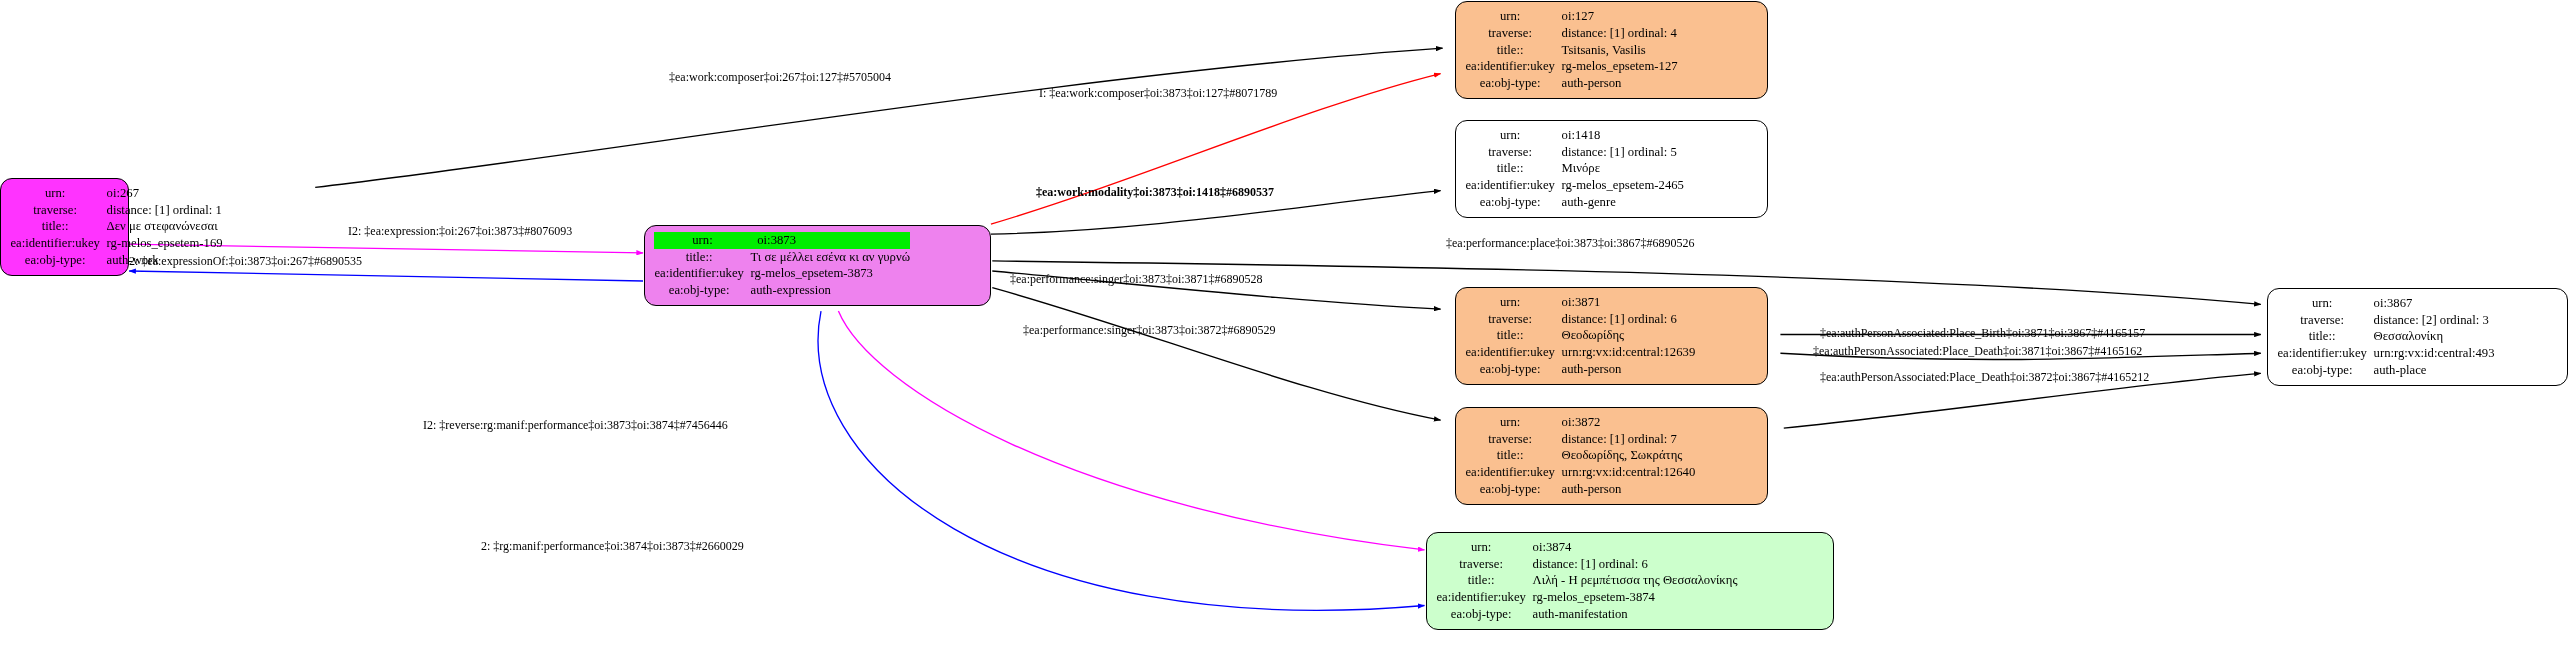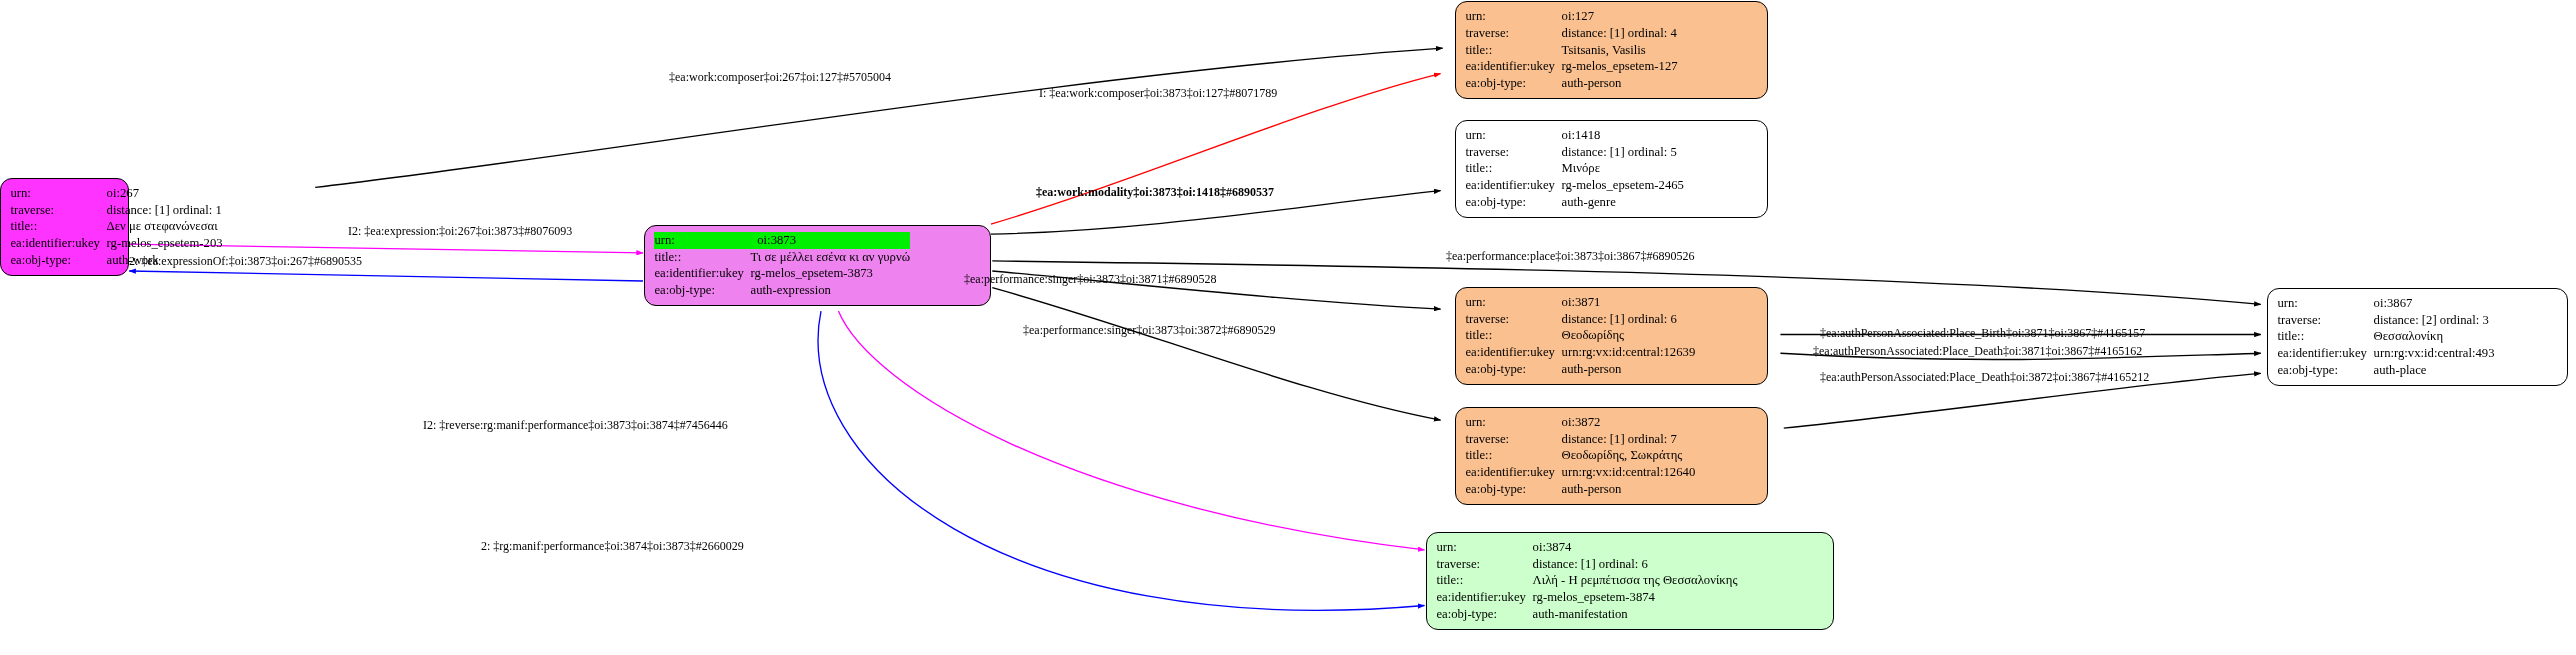--- a/index.html
+++ b/index.html
@@ -39,20 +39,21 @@
     font-family: "Liberation Serif", "DejaVu Serif", serif;
     font-size: 12.7px;
     color: #000000;
     line-height: 1.0;
     padding: 2px 0 2px 0;
     white-space: nowrap;
     vertical-align: top;
   }
   .node td.k {
     padding-right: 6.7px;
+    text-align: center;
   }
   .node tr.hl td {
     background: #00ee00;
   }
   .node tr.hl td.k {
     padding-right: 0px;
   }
   .node tr.hl td.v {
     padding-left: 6.7px;
   }
@@ -130,21 +131,21 @@
       <tr>
         <td class="k">traverse:</td>
         <td class="v">distance: [1]     ordinal: 1</td>
       </tr>
       <tr>
         <td class="k">title::</td>
         <td class="v">Δεν με στεφανώνεσαι</td>
       </tr>
       <tr>
         <td class="k">ea:identifier:ukey</td>
-        <td class="v">rg-melos_epsetem-203</td>
+        <td class="v">rg-melos_epsetem-169</td>
       </tr>
       <tr>
         <td class="k">ea:obj-type:</td>
         <td class="v">auth-work</td>
       </tr>
     </tbody>
       </table>
   </div>
 
   <div class="node" style="left: 644px; top: 225px; width: 347px; background: rgb(238, 130, 238);">
@@ -335,23 +336,23 @@
   <div class="edgelabel" style="left:669px; top:70px;">‡ea:work:composer‡oi:267‡oi:127‡#5705004</div>
 
   <div class="edgelabel" style="left:1039px; top:86px;">I: ‡ea:work:composer‡oi:3873‡oi:127‡#8071789</div>
 
   <div class="edgelabel" style="left:1036px; top:185px;font-weight:bold;">‡ea:work:modality‡oi:3873‡oi:1418‡#6890537</div>
 
   <div class="edgelabel" style="left:331px; top:224px;margin-left:17px;">I2: ‡ea:expression:‡oi:267‡oi:3873‡#8076093</div>
 
   <div class="edgelabel" style="left:129px; top:254px;">2: ‡ea:expressionOf:‡oi:3873‡oi:267‡#6890535</div>
 
-  <div class="edgelabel" style="left:1446px; top:249px;">‡ea:performance:place‡oi:3873‡oi:3867‡#6890526</div>
-
-  <div class="edgelabel" style="left:964px; top:272px;">‡ea:performance:singer‡oi:3873‡oi:3871‡#6890528</div>
+  <div class="edgelabel" style="left:1446px; top:236px;">‡ea:performance:place‡oi:3873‡oi:3867‡#6890526</div>
+
+  <div class="edgelabel" style="left:1010px; top:272px;">‡ea:performance:singer‡oi:3873‡oi:3871‡#6890528</div>
 
   <div class="edgelabel" style="left:1023px; top:323px;">‡ea:performance:singer‡oi:3873‡oi:3872‡#6890529</div>
 
   <div class="edgelabel" style="left:1820px; top:326px;">‡ea:authPersonAssociated:Place_Birth‡oi:3871‡oi:3867‡#4165157</div>
 
   <div class="edgelabel" style="left:1813px; top:344px;">‡ea:authPersonAssociated:Place_Death‡oi:3871‡oi:3867‡#4165162</div>
 
   <div class="edgelabel" style="left:1820px; top:370px;">‡ea:authPersonAssociated:Place_Death‡oi:3872‡oi:3867‡#4165212</div>
 
   <div class="edgelabel" style="left:423px; top:418px;">I2: ‡reverse:rg:manif:performance‡oi:3873‡oi:3874‡#7456446</div>

